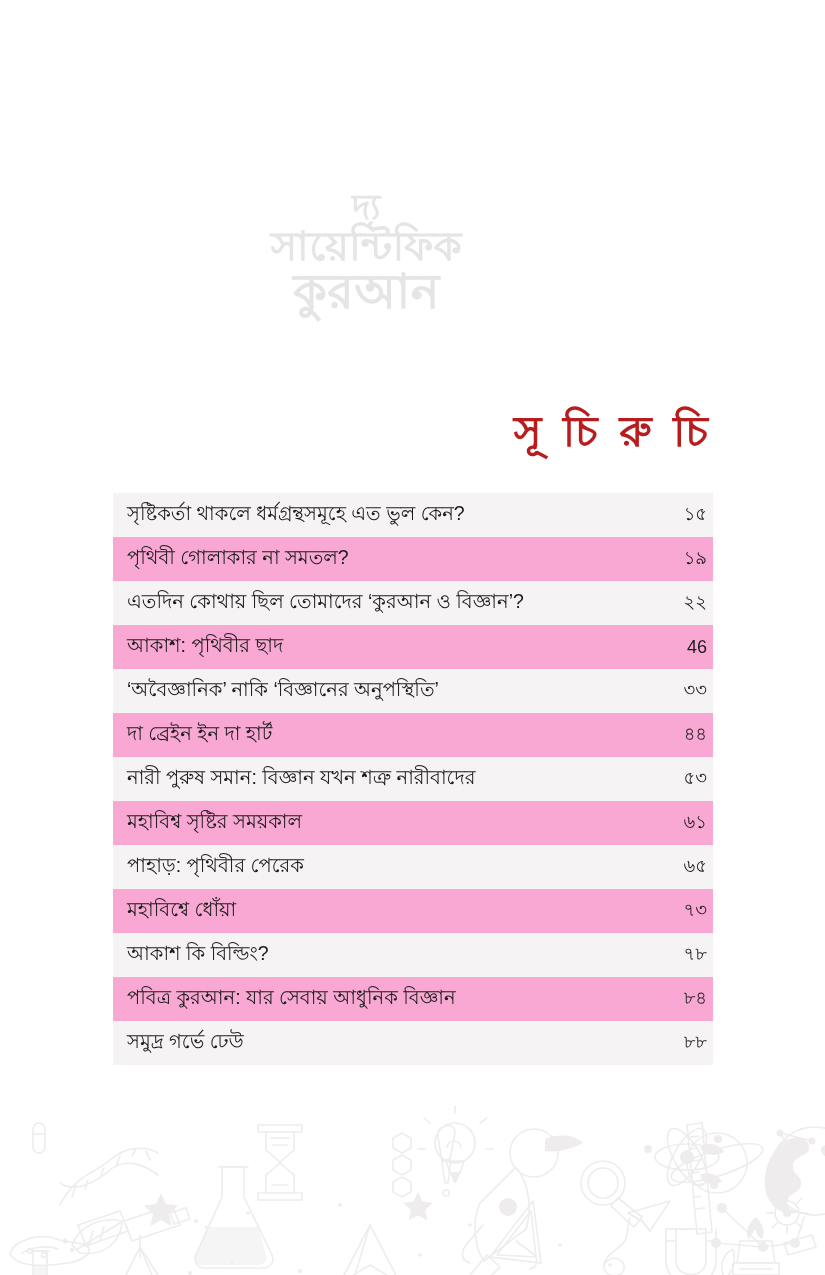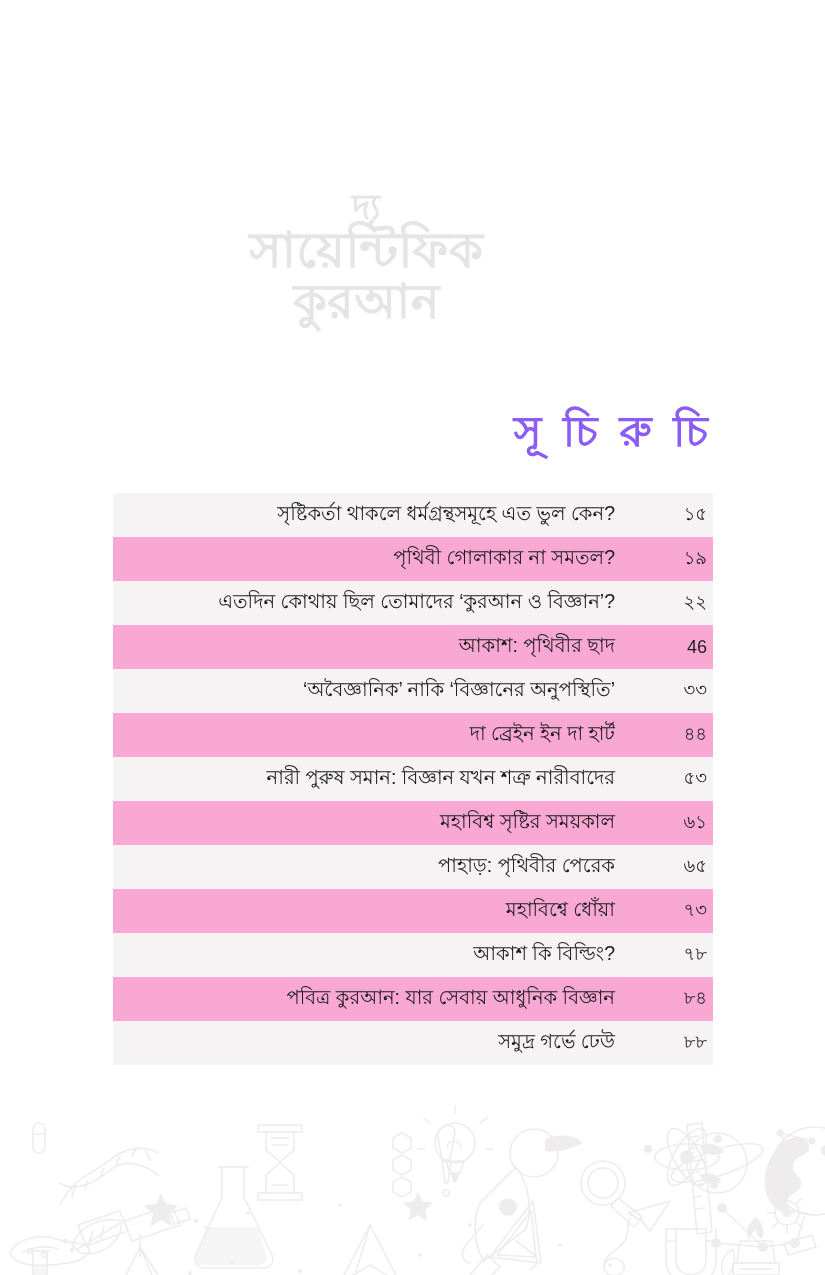--- a/index.html
+++ b/index.html
@@ -22,50 +22,49 @@
     top: 188px;
     width: 713px;
     text-align: center;
     color: #e6e4e5;
     font-weight: bold;
     line-height: 1.06;
     user-select: none;
     pointer-events: none;
   }
   #book-watermark .wm-l1 { font-size: 35px; letter-spacing: 0.5px; }
-  #book-watermark .wm-l2 { font-size: 49px; letter-spacing: 0.5px; }
+  #book-watermark .wm-l2 { font-size: 40px; letter-spacing: 0.5px; }
   #book-watermark .wm-l3 { font-size: 48px; letter-spacing: 0.5px; }
 
   
   #page-title {
     position: absolute;
     left: 0;
     top: 407px;
     width: 713px;
     text-align: right;
     font-size: 42px;
     font-weight: bold;
-    color: #8b5cf6;
+    color: #b91c1c;
     letter-spacing: 5px;
     line-height: 1.18;
   }
 
   
   #toc {
     position: absolute;
     left: 113px;
     top: 493px;
     width: 600px;
     border-collapse: collapse;
   }
   #toc .toc-row { height: 44px; }
   #toc .toc-row.stripe { background: #f5f3f4; }
   #toc .toc-row.plain  { background: #f9a8d4; }
   #toc .toc-title {
-    text-align: right;
     padding: 0 18px 0 14px;
     font-size: 19.5px;
     color: #1b1b1b;
     white-space: nowrap;
     vertical-align: middle;
   }
   #toc .toc-page {
     text-align: right;
     width: 74px;
     padding: 0 6px 0 0;

